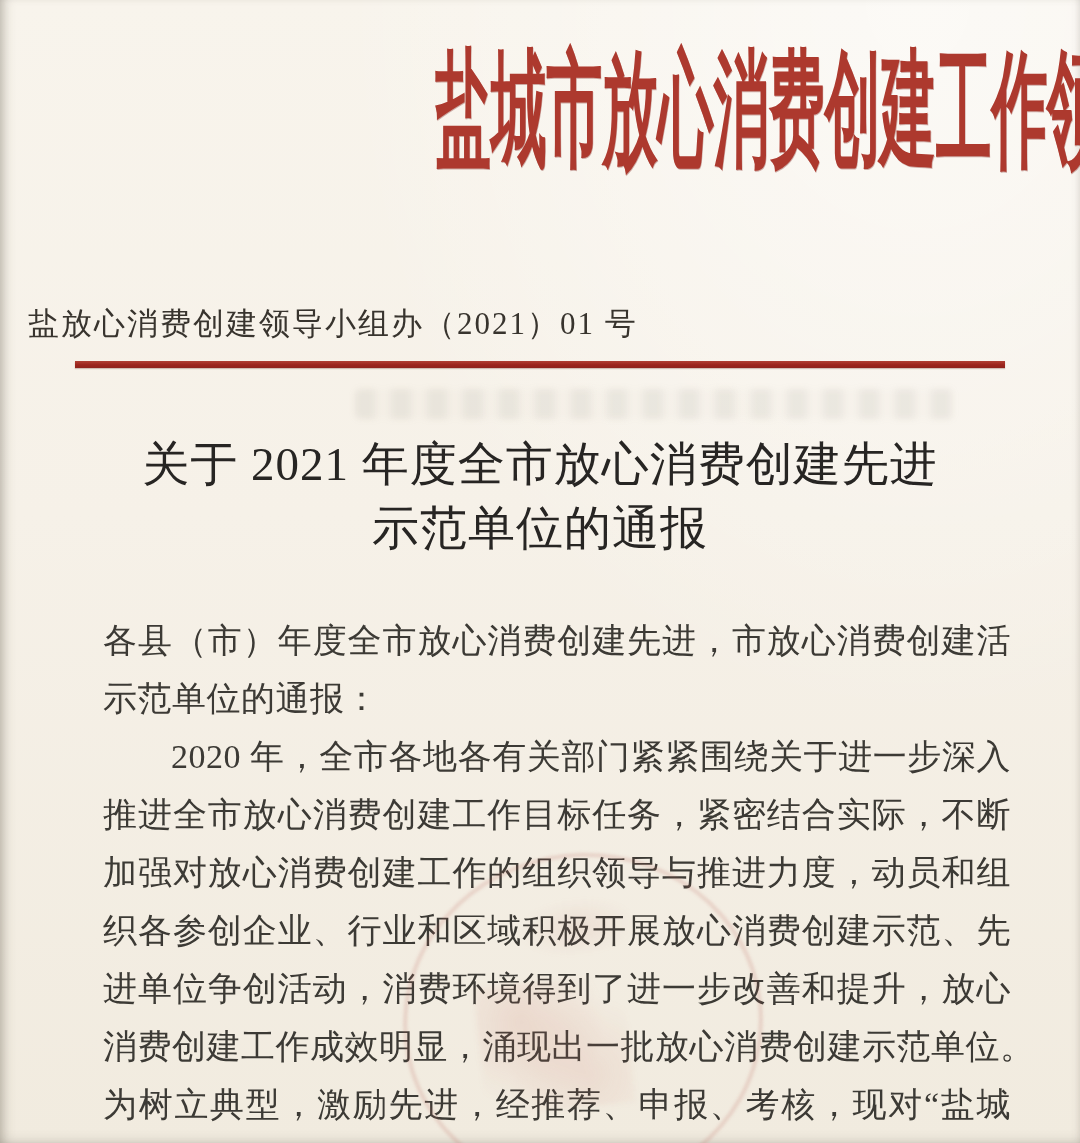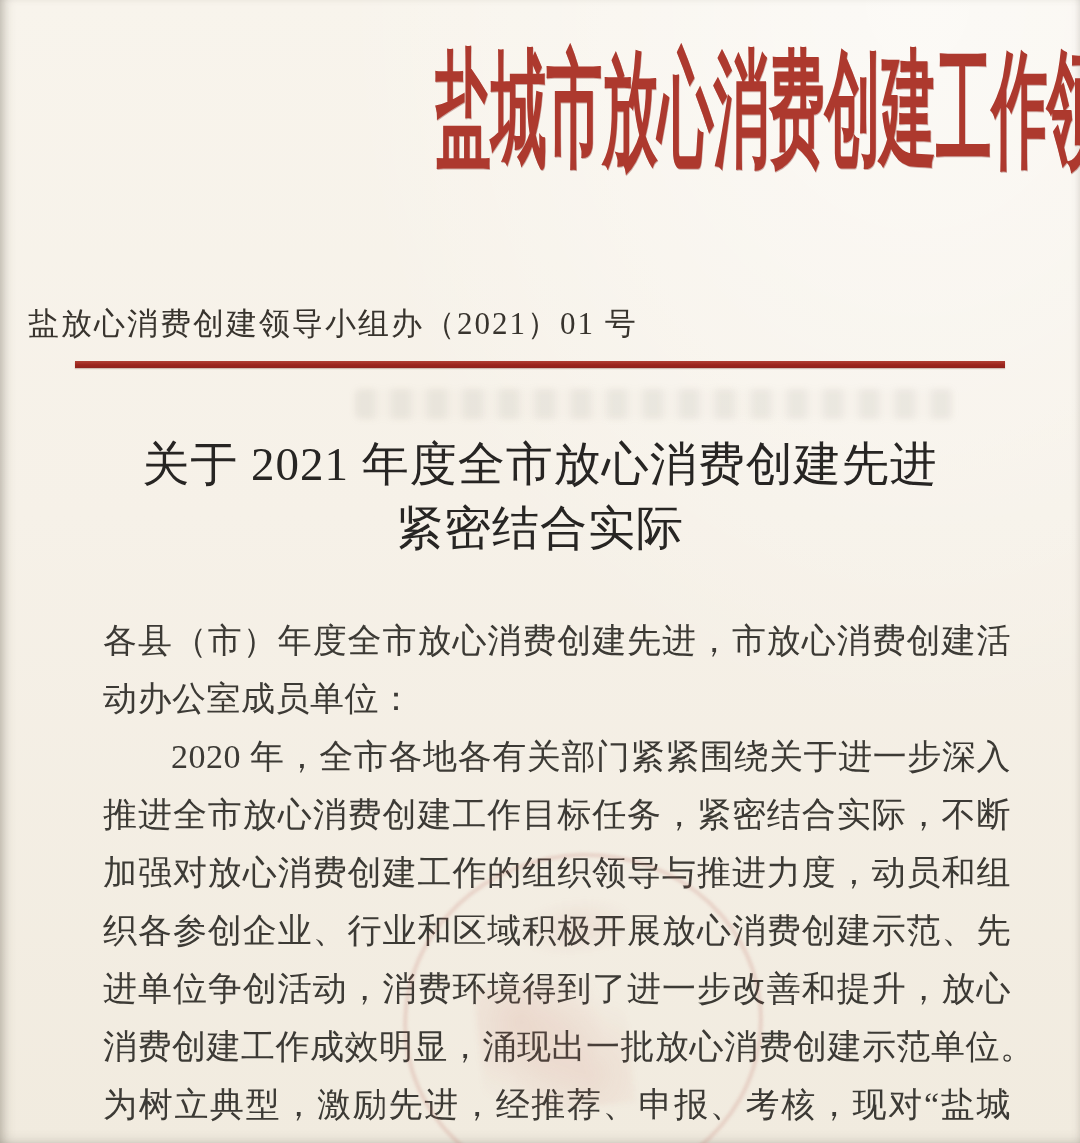--- a/index.html
+++ b/index.html
@@ -168,26 +168,26 @@
   </div>
 
   <div class="docnum">盐放心消费创建领导小组办（2021）01 号</div>
 
   <div class="red-rule"></div>
 
   <div class="ghost-smudge"></div>
 
   <h1 class="title">
     <div>关于 2021 年度全市放心消费创建先进</div>
-    <div>紧密结合实际</div>
+    <div>示范单位的通报</div>
   </h1>
 
   <div class="body-text">
     <div class="line">各县（市）年度全市放心消费创建先进，市放心消费创建活</div>
-    <div class="line short">动办公室成员单位：</div>
+    <div class="line short">示范单位的通报：</div>
     <div class="line indent">2020 年，全市各地各有关部门紧紧围绕关于进一步深入</div>
     <div class="line">推进全市放心消费创建工作目标任务，紧密结合实际，不断</div>
     <div class="line">加强对放心消费创建工作的组织领导与推进力度，动员和组</div>
     <div class="line">织各参创企业、行业和区域积极开展放心消费创建示范、先</div>
     <div class="line">进单位争创活动，消费环境得到了进一步改善和提升，放心</div>
     <div class="line">消费创建工作成效明显，涌现出一批放心消费创建示范单位。</div>
     <div class="line">为树立典型，激励先进，经推荐、申报、考核，现对“盐城</div>
   </div>
 
   <div class="seal"></div>

